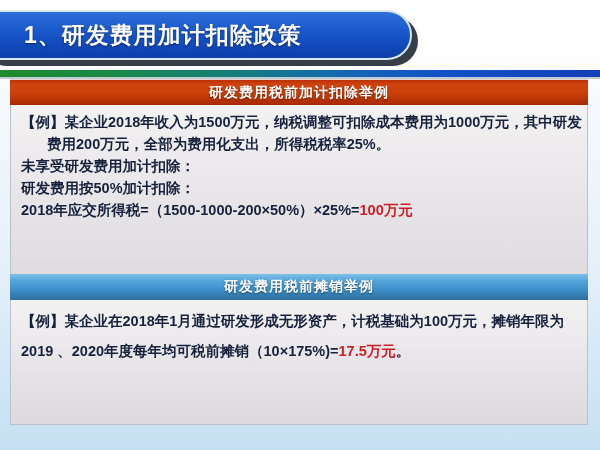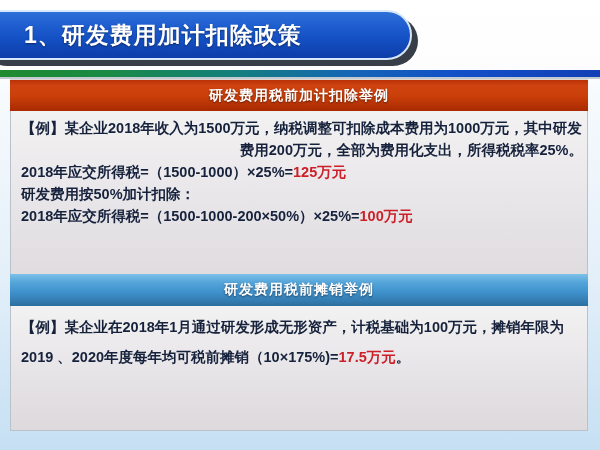--- a/index.html
+++ b/index.html
@@ -36,46 +36,46 @@
   }
   #divider-rule-shadow{
     position:absolute;left:0;top:77px;width:600px;height:2px;
     background:rgba(90,110,130,.35);
   }
 
   
   .section{position:absolute;left:10px;width:578px;}
 
   .bar{
-    height:32px;display:flex;align-items:center;justify-content:center;
+    height:26px;display:flex;align-items:center;justify-content:center;
     box-sizing:border-box;
   }
   .bar.orange{
     background:linear-gradient(180deg,#b93105 0%,#cf4310 18%,#cb3f0a 52%,#a82a02 100%);
     border-top:1px solid #e0d8d2;
   }
   .bar.blue{
     background:linear-gradient(180deg,#7cc0e8 0%,#55a5da 26%,#3f92cd 56%,#2d6f9f 100%);
   }
   .bar-title{
     color:#ffffff;font-size:14px;font-weight:bold;letter-spacing:1px;
     text-shadow:0 1px 2px rgba(0,0,0,.5);
   }
 
   .panel{
     background:linear-gradient(180deg,#f3f2f2 0%,#eceaec 30%,#e5e2e6 62%,#ddd9dc 100%);
     border:1px solid #b9c2cb;border-top:none;box-sizing:border-box;
-    padding:6px 4px 6px 10px;
+    padding:6px 12px 6px 10px;
   }
 
   .line{
     color:#16223c;font-size:14.5px;line-height:22px;white-space:nowrap;
     font-weight:bold;
   }
-  .line.indent{padding-left:26px;text-align:right;}
+  .line.indent{padding-left:26px;}
   .line.loose{line-height:30px;white-space:normal;}
   .hl{color:#cc1f28;}
 
   
   #section-deduction{top:79px;}
   #section-amortization{top:274px;}
   #panel-deduction{height:190px;}
   #panel-amortization{height:125px;}
 </style>
 </head>
@@ -93,23 +93,21 @@
 
 <div class="section" id="section-deduction">
 
   <div class="bar orange">
     <span class="bar-title">研发费用税前加计扣除举例</span>
   </div>
 
   <div class="panel" id="panel-deduction">
     <div class="line">【例】某企业2018年收入为1500万元，纳税调整可扣除成本费用为1000万元，其中研发</div>
     <div class="line indent">费用200万元，全部为费用化支出，所得税税率25%。</div>
-    <div class="line">
-      <span>2018年应交所得税=（1500-1000）×25%=</span><span class="hl">125万元</span>
-    </div>
+    <div class="line">未享受研发费用加计扣除：</div>
     <div class="line">研发费用按50%加计扣除：</div>
     <div class="line">
       <span>2018年应交所得税=（1500-1000-200×50%）×25%=</span><span class="hl">100万元</span>
     </div>
   </div>
 </div>
 
 <div class="section" id="section-amortization">
 
   <div class="bar blue">

